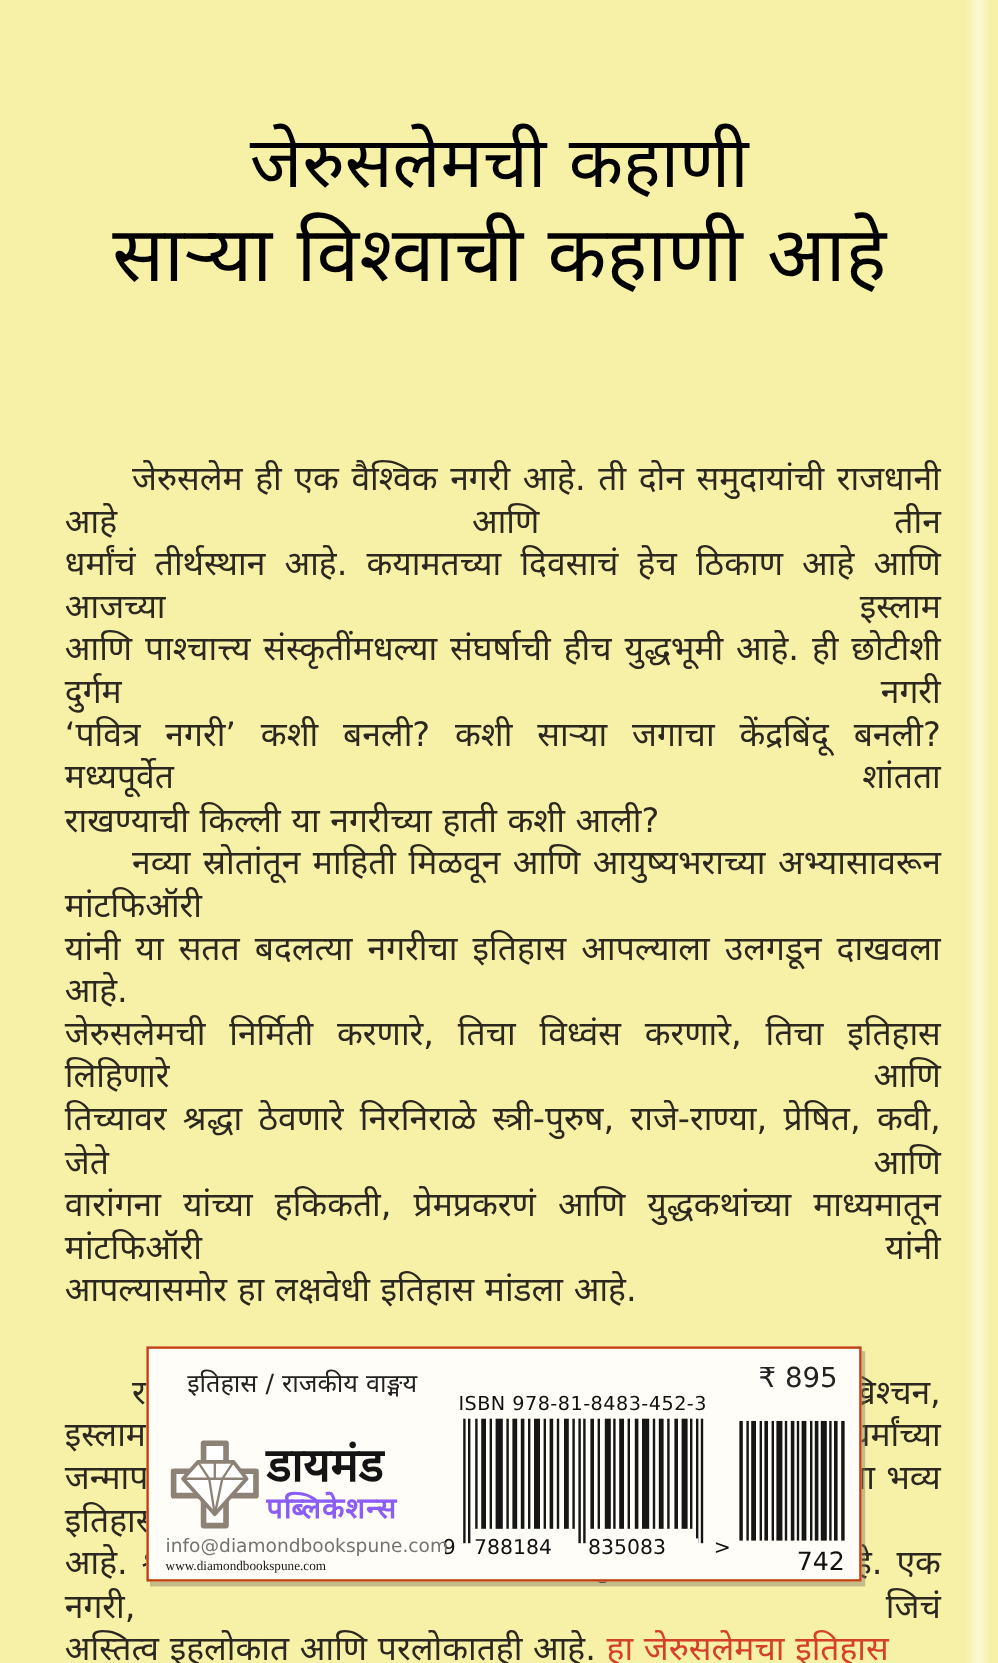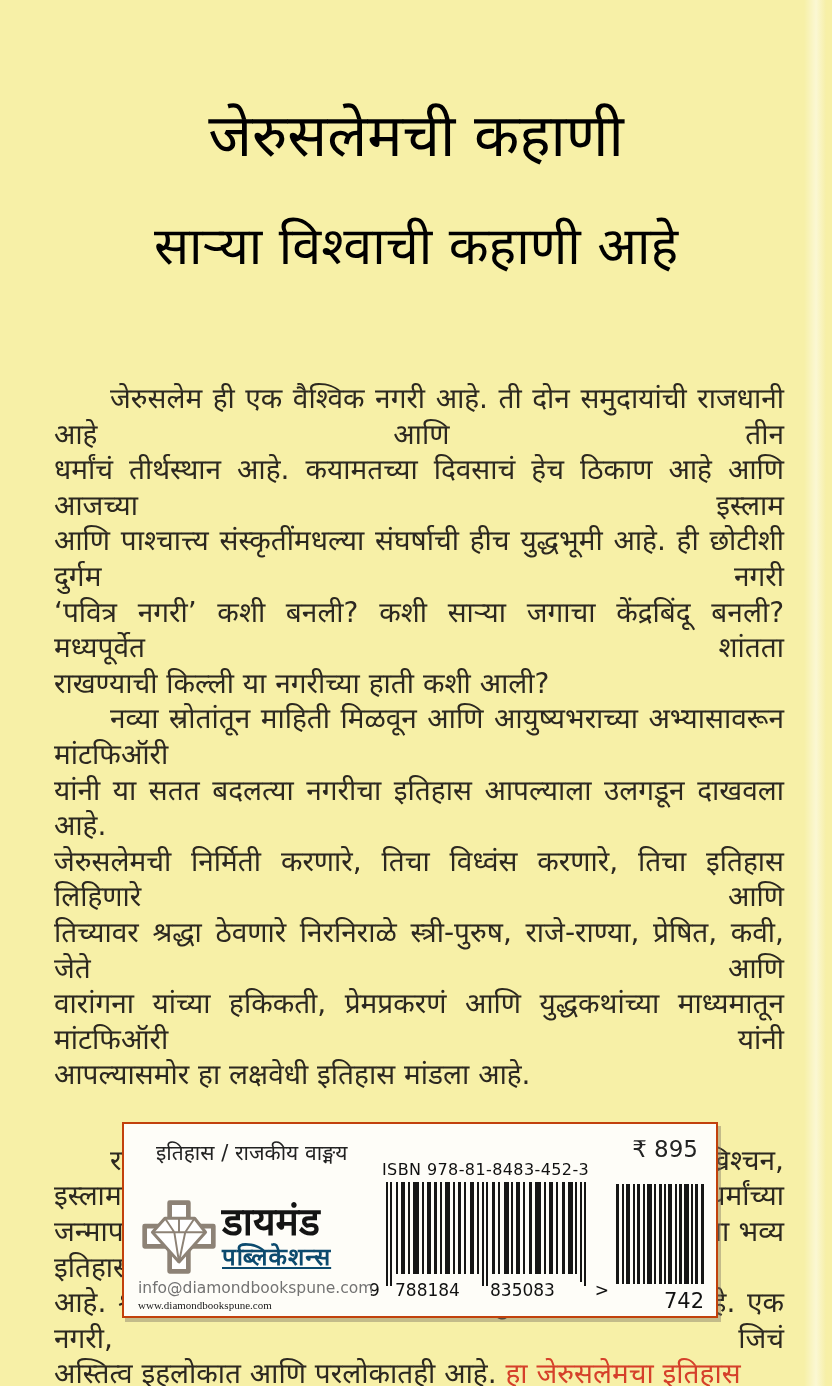--- a/index.html
+++ b/index.html
@@ -4,21 +4,21 @@
 <style>
   html,body { margin:0; padding:0; }
   .page {
     position:relative; width:832px; height:1386px;
     background:#f7f0a7; overflow:hidden;
     font-family:"DejaVu Sans", sans-serif;
   }
   
   .title-block { position:absolute; top:106px; left:0; width:100%; text-align:center; color:#000000; }
   .t1 { font-size:59px; line-height:1; white-space:nowrap; }
-  .t2 { font-size:52px; line-height:1; margin-top:55px; white-space:nowrap; }
+  .t2 { font-size:64px; line-height:1; margin-top:16px; white-space:nowrap; }
   
   .body-text { position:absolute; left:54px; top:381px; width:730px; color:#2c2820; font-size:28px; }
   .bl  { line-height:35.6px; min-height:35.6px; }
   .jl  { text-align:justify; text-align-last:justify; }
   .ind { text-indent:56px; }
   .para-gap { margin-top:50px; }
   .red-seg { color:#d5402a; }
   
   .info-box {
     position:absolute; left:122px; top:1122px; width:596px; height:196px;
@@ -34,21 +34,21 @@
   .d-lead  { left:-13px; padding:0 2px; }
   .d-g1    { left:15px;  width:86px; text-align:left; }
   .d-g2    { left:110px; width:92px; text-align:left; }
   .d-caret { right:-17px; padding:0 2px; }
   .addon { position:absolute; left:492px; top:60px; width:88px; text-align:right; }
   .addon-num { font-size:21px; color:#111; line-height:1; margin-top:3px; }
   .logo { position:absolute; left:16px; top:74px; display:flex; align-items:flex-start; }
   .gem-wrap { width:78px; height:78px; }
   .pname { margin-left:4px; padding-top:4px; }
   .p1 { font-size:39px; font-weight:bold; line-height:1; color:#141414; white-space:nowrap; }
-  .p2 { font-size:24px; font-weight:bold; line-height:1; color:#0c4a6e; margin-top:4px; letter-spacing:1px; white-space:nowrap;text-decoration:underline; }
+  .p2 { font-size:24px; font-weight:bold; line-height:1; color:#8b5cf6; margin-top:4px; letter-spacing:1px; white-space:nowrap; }
   .email { position:absolute; left:14px; top:156px; font-size:15.5px; color:#737373; line-height:1.1; }
   .web   { position:absolute; left:14px; top:175px; font-size:11px; color:#191919; line-height:1.1;font-family:Liberation Serif, serif; }
   
   .edge { position:absolute; top:0; right:6px; width:22px; height:100%; pointer-events:none;
           background:linear-gradient(90deg, rgba(255,255,255,0) 0%, rgba(255,255,255,.5) 55%, rgba(240,234,170,.15) 100%); }
 </style>
 </head>
 <body>
 
 <div class="page">

